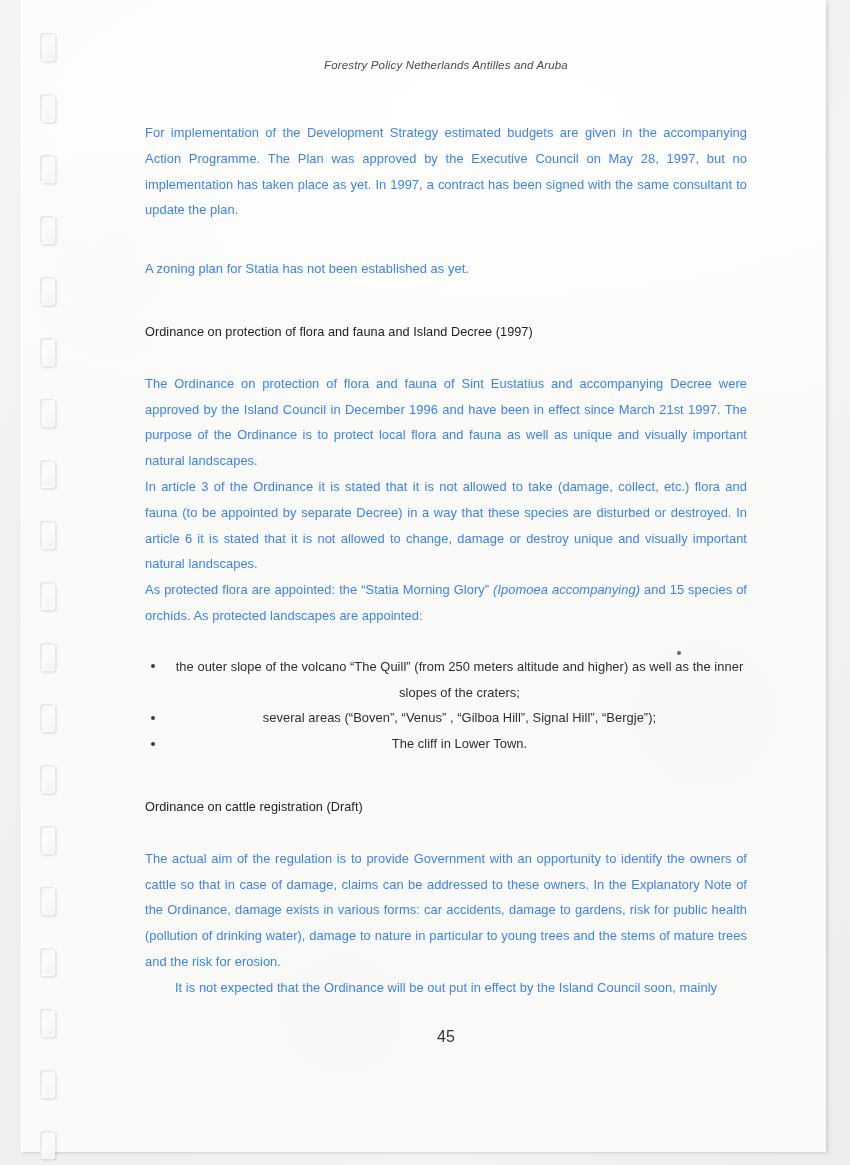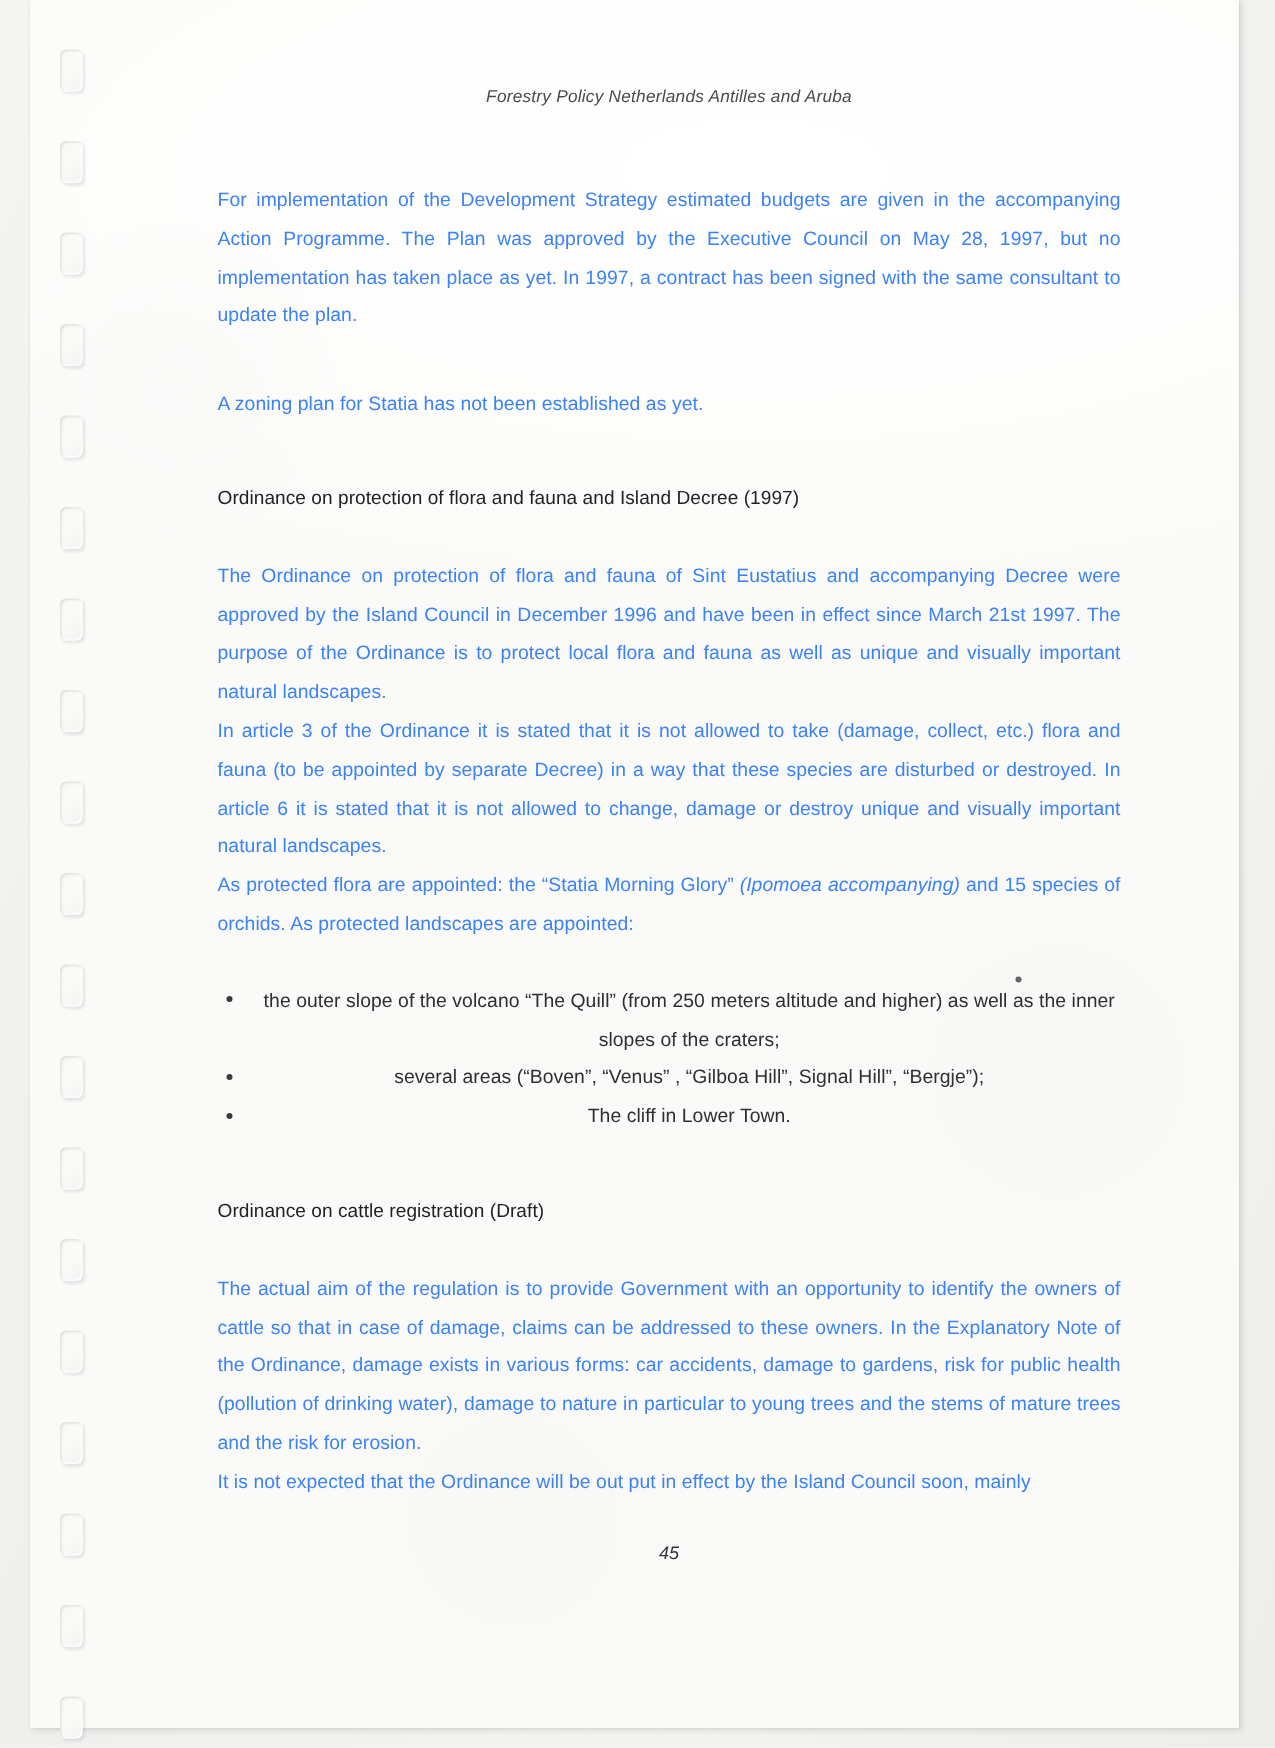--- a/index.html
+++ b/index.html
@@ -102,21 +102,21 @@
   p.para {
     margin: 0;
     text-align: justify;
     font-size: 12.9px;
     line-height: 25.8px;
     letter-spacing: 0.05px;
     color: #3b82f6;
     text-rendering: optimizeLegibility;
   }
   p.para.last-ragged {
-    text-align: left;
+    text-align: center;
   }
 
   h3.heading {
     margin: 0;
     font-size: 12.7px;
     font-weight: normal;
     line-height: 25.8px;
     letter-spacing: 0.05px;
     color: #222226;
   }
@@ -150,22 +150,21 @@
   }
 
   em.sci { font-style: italic; }
 
   .page-number {
     position: absolute;
     left: 0;
     top: 1028px;
     width: 602px;
     text-align: center;
-    font-style: italic;
-    font-size: 12px;
+    font-size: 16px;
     color: #35353a;
   }
 
   
   #ink-speck {
     position: absolute;
     left: 677px;
     top: 651px;
     width: 4px;
     height: 4px;

